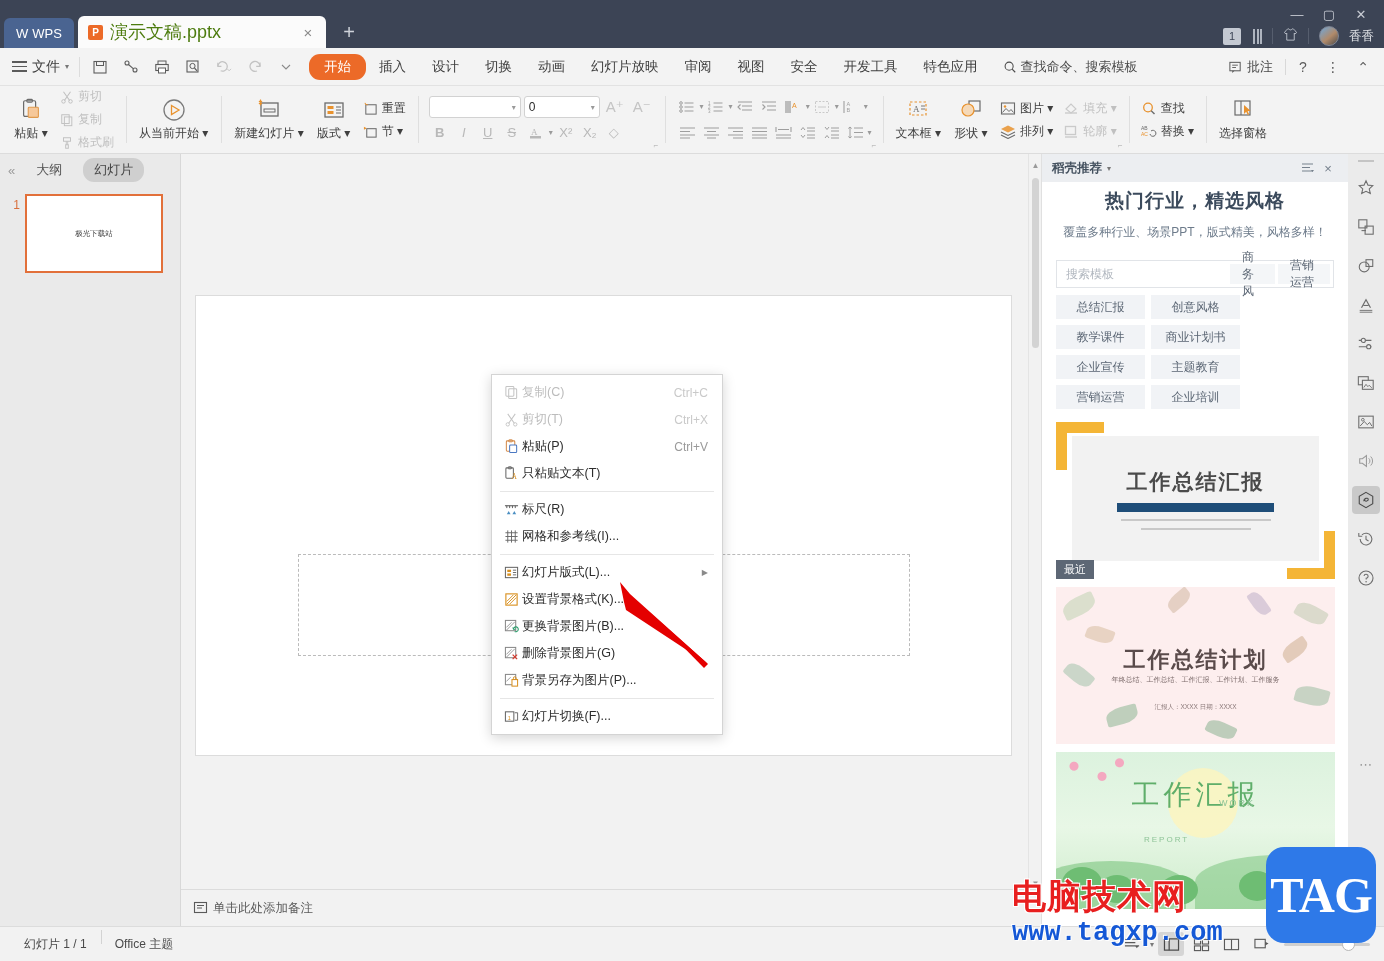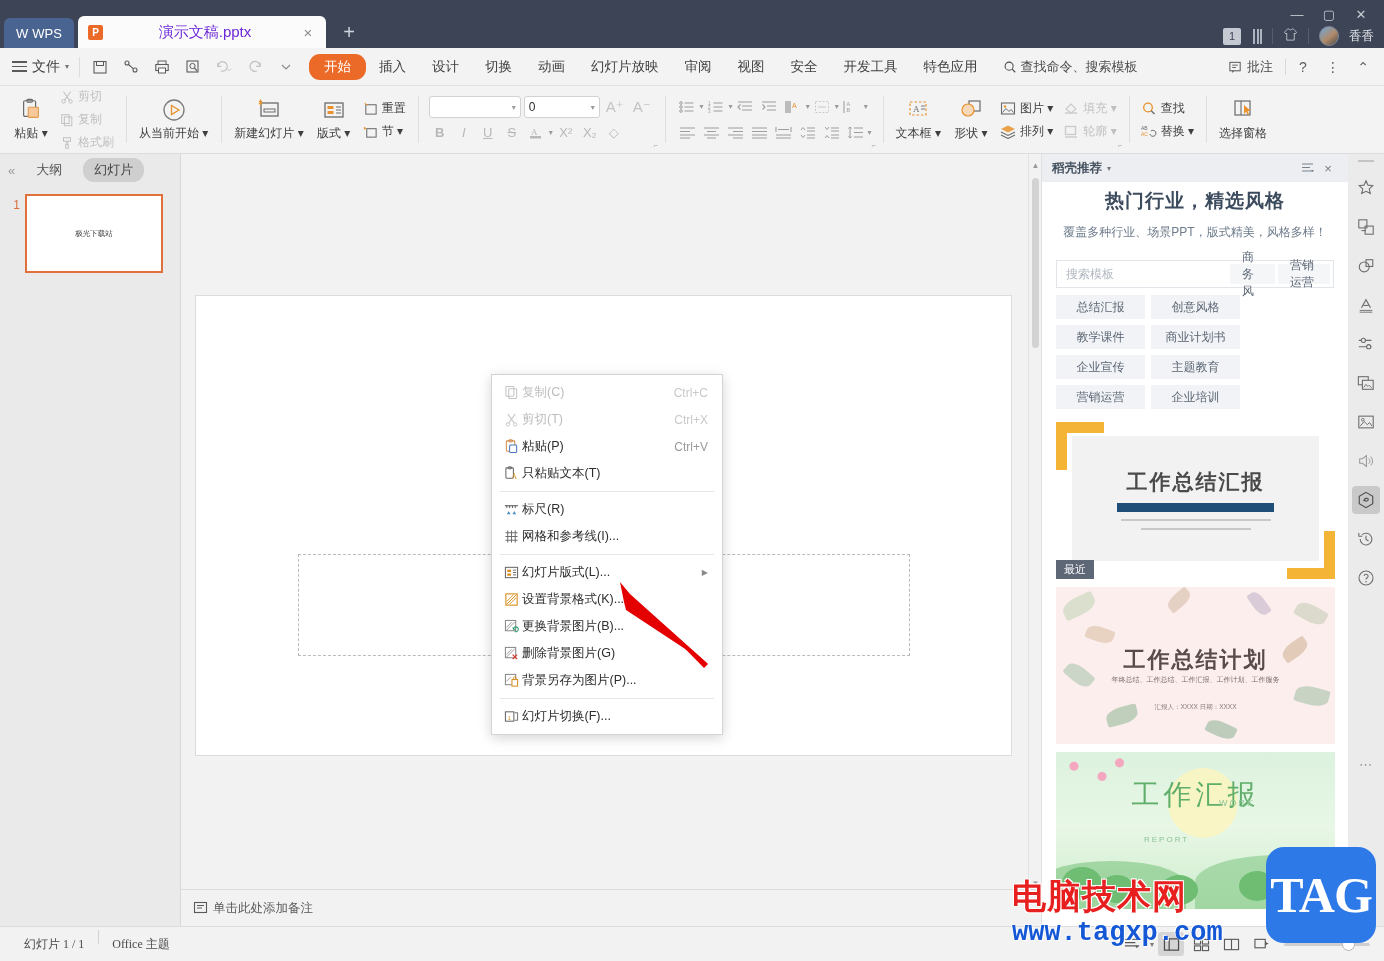--- a/index.html
+++ b/index.html
@@ -27,21 +27,21 @@
   .doc-tab {
     position:absolute; left:78px; top:16px; width:248px; height:32px;
     background:#fbfbfb; border-radius:6px 6px 0 0;
     display:flex; align-items:center; padding:0 10px;
   }
   .doc-tab .ptico {
     width:15px;height:15px;background:#ec6a28;border-radius:2px;
     display:flex;align-items:center;justify-content:center;
     color:#fff;font-size:10px;font-weight:bold;margin-right:7px;flex:0 0 auto;
   }
-  .doc-tab .tabname { font-size:15px; color:#6d28d9; flex:1; white-space:nowrap; overflow:hidden;text-align:center; }
+  .doc-tab .tabname { font-size:18px; color:#4d7c0f; flex:1; white-space:nowrap; overflow:hidden; }
   .doc-tab .tabclose { color:#8a8a8a; font-size:15px; width:16px; text-align:center; cursor:pointer;}
   .newtab {
     position:absolute; left:338px; top:22px; width:22px; height:22px;
     color:#cfd3da; font-size:20px; text-align:center; line-height:20px; cursor:pointer;
   }
   .win-ctrls { position:absolute; right:8px; top:2px; display:flex; gap:2px; }
   .win-ctrls div {
     width:30px;height:24px;color:#c8ccd4;font-size:13px;
     display:flex;align-items:center;justify-content:center;cursor:pointer;
   }
@@ -286,21 +286,21 @@
   }
   .rail .ri.sel{background:#c9c9c9;color:#4a4a4a;}
   .rail .rdots{margin-top:auto;margin-bottom:auto;color:#9a9a9a;font-size:13px;letter-spacing:1px;}
 
   
   .statusbar{
     position:absolute;left:0;bottom:0;width:1384px;height:35px;background:#f2f2f2;
     border-top:1px solid #dcdcdc;display:flex;align-items:center;
   }
   .sb-left{display:flex;align-items:center;gap:0;padding-left:10px;}
-  .sb-item{font-size:12px;color:#4a4a4a;padding:0 14px;position:relative;cursor:pointer;font-family:Liberation Serif, serif;}
+  .sb-item{font-size:12px;color:#4a4a4a;padding:0 14px;position:relative;cursor:pointer;}
   .sb-item + .sb-item::before{content:"";position:absolute;left:0;top:-6px;height:14px;width:1px;background:#d3d3d3;}
   .sb-right{position:absolute;right:8px;display:flex;align-items:center;gap:4px;}
   .vbtn{width:26px;height:24px;display:flex;align-items:center;justify-content:center;
     color:#5a5a5a;cursor:pointer;border-radius:3px;}
   .vbtn.sel{background:#d5d5d5;}
   .zoomtrack{width:86px;height:3px;background:#cfcfcf;border-radius:2px;position:relative;margin:0 6px;}
   .zoomknob{position:absolute;left:58px;top:-5px;width:13px;height:13px;border-radius:50%;background:#fff;border:1px solid #b6b6b6;}
 
   
   .wm-text{

